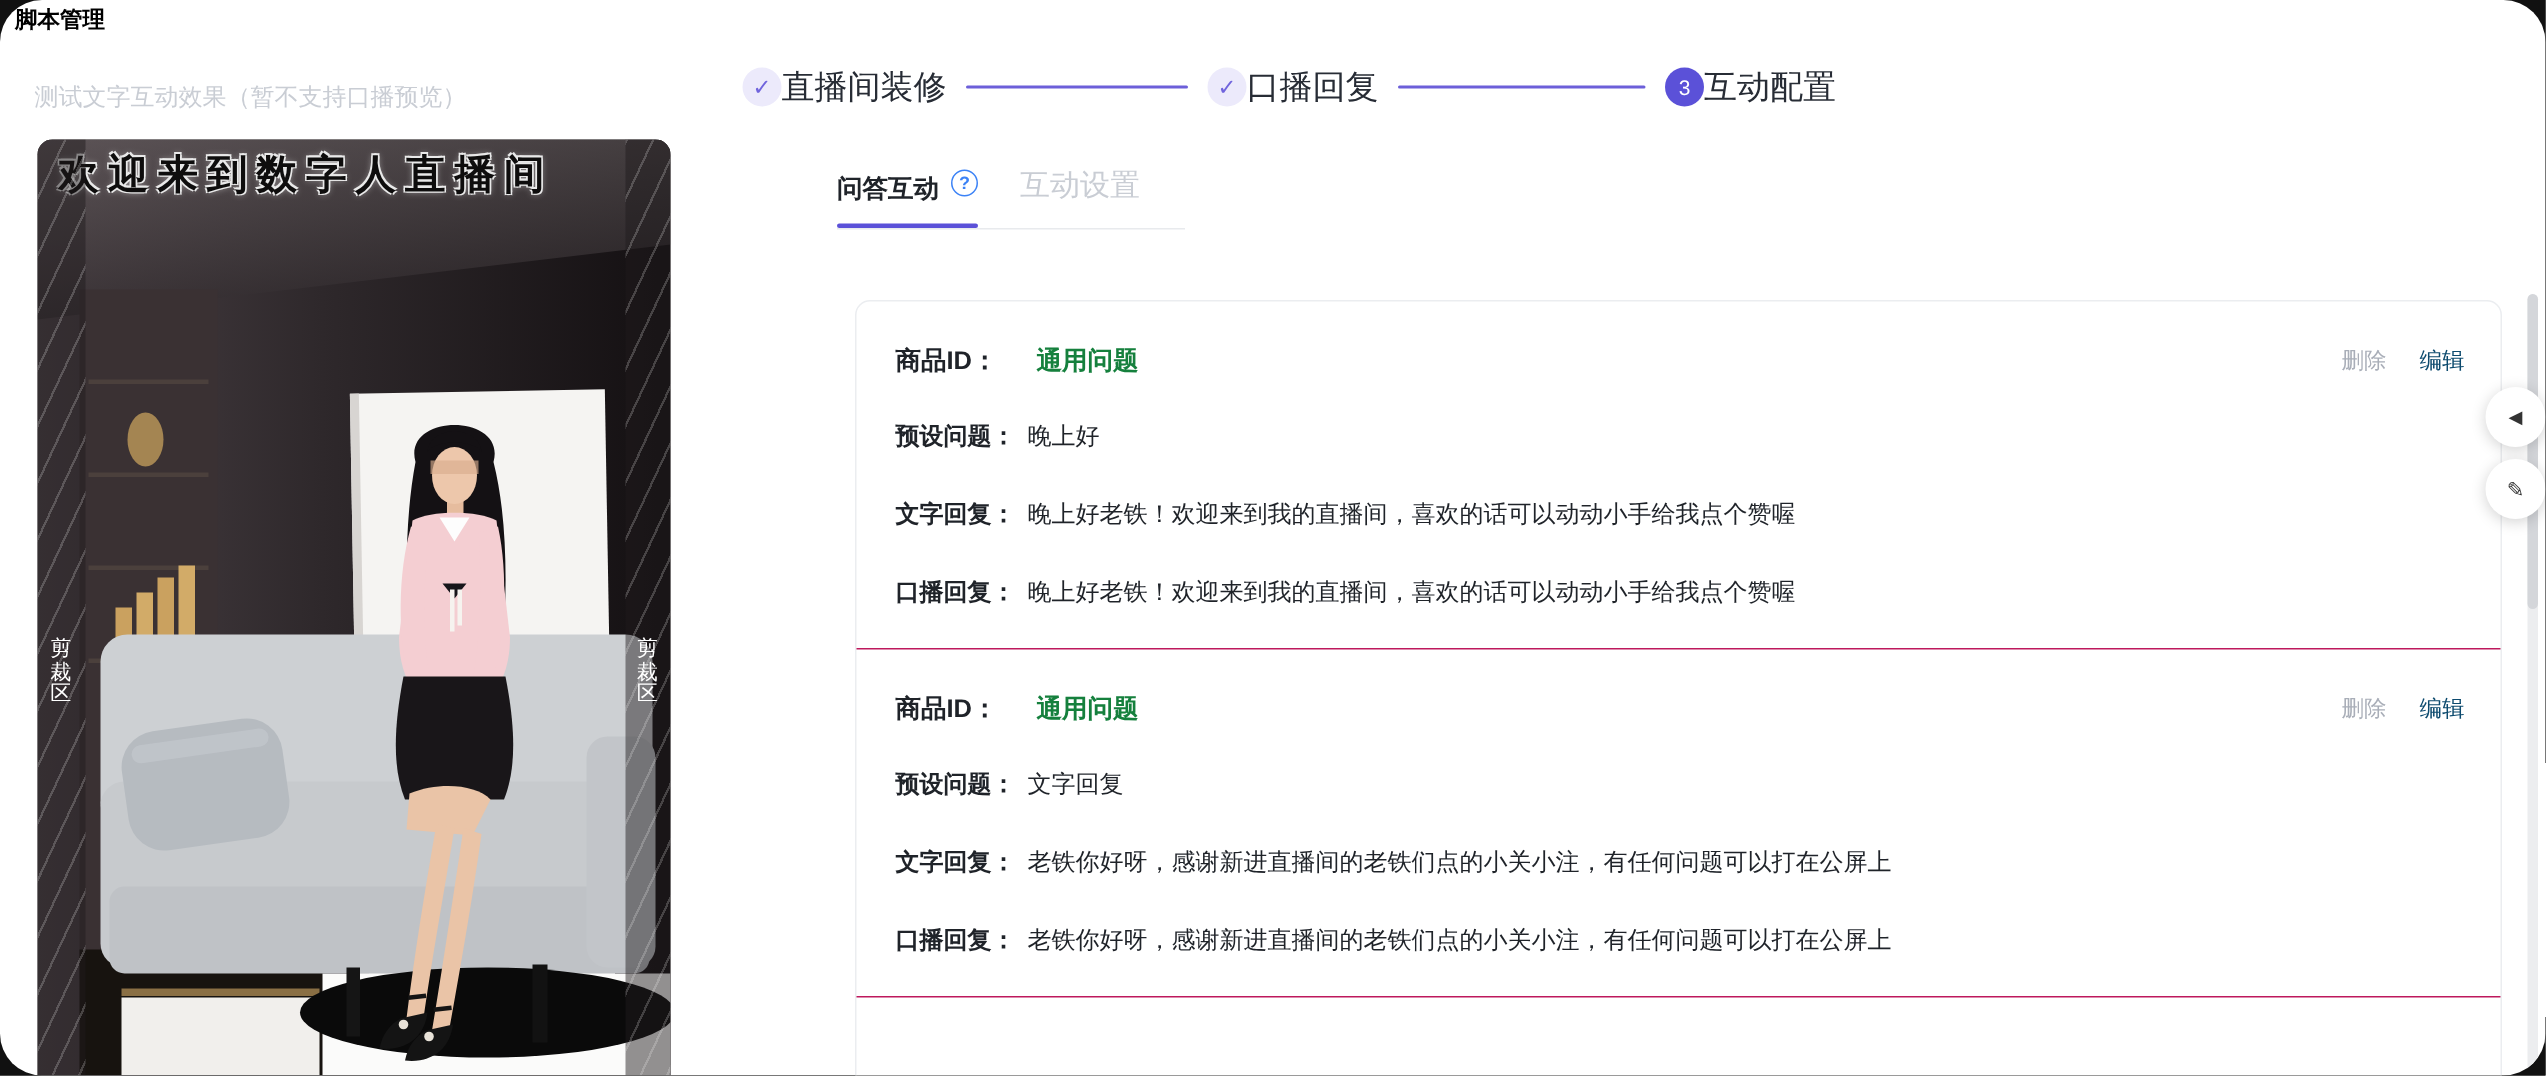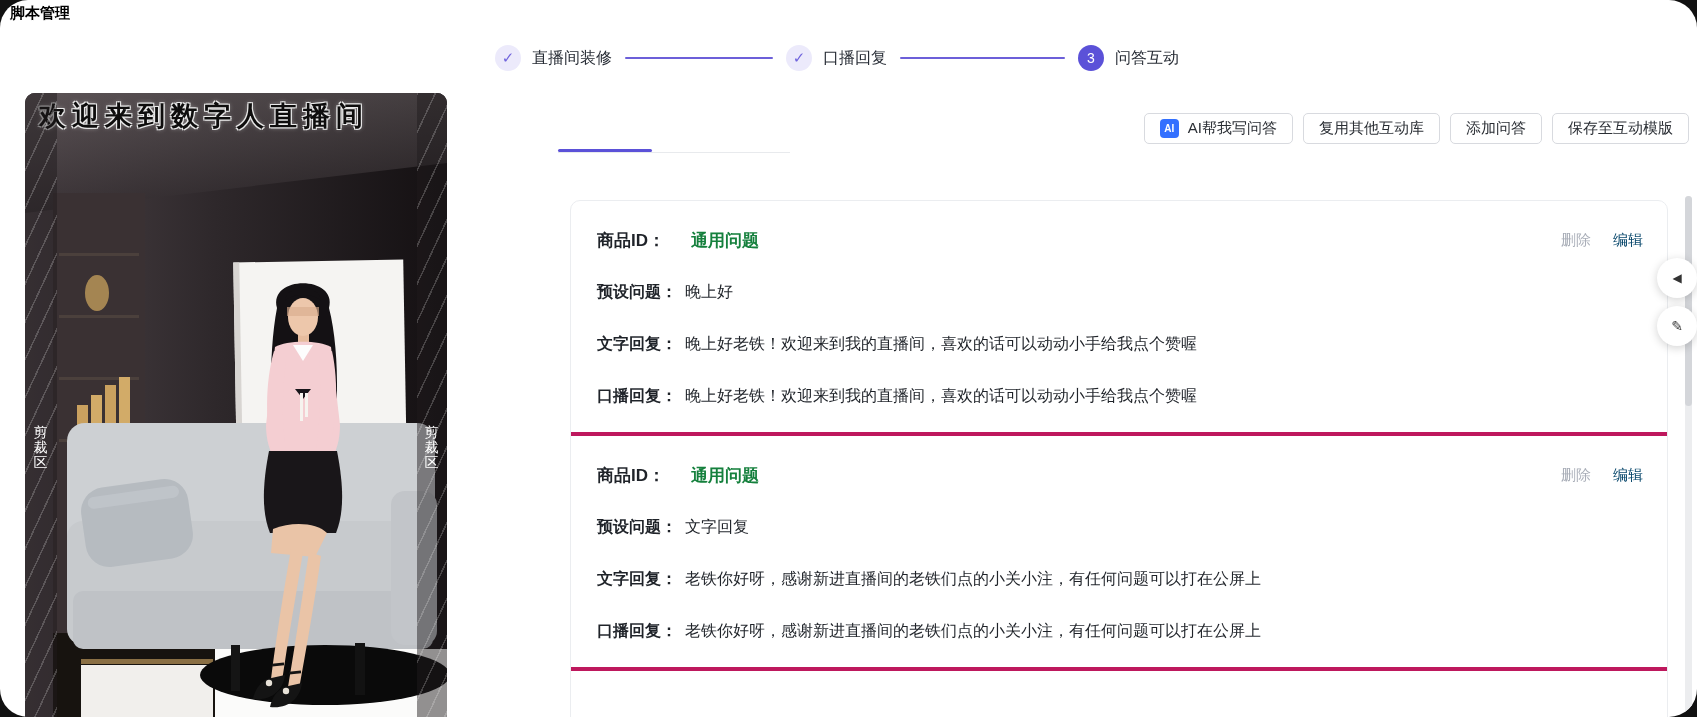--- a/index.html
+++ b/index.html
@@ -15,21 +15,21 @@
 
   
   .stepper { position:absolute; left:495px; top:44px; display:flex; align-items:center; height:28px; }
   .step { display:flex; align-items:center; }
   .step-circle {
     width:26px; height:26px; border-radius:50%; display:flex; align-items:center; justify-content:center;
     font-size:14px; flex:none;
   }
   .step-circle.done { background:#ECEAFB; color:#7064DD; font-size:15px; }
   .step-circle.current { background:#5B51D8; color:#fff; font-size:14px; }
-  .step-label { margin-left:11px; font-size:16px; color:#272C35; font-weight:500; white-space:nowrap; }
+  .step-label { font-size:22px; color:#272C35; font-weight:500; white-space:nowrap; }
   .step-line { height:2px; background:#6C5FD9; border-radius:2px; margin:0 13px; }
   .step-line.l1 { width:148px; }
   .step-line.l2 { width:165px; }
 
   
   .preview {
     position:absolute; left:25px; top:93px; width:422px; height:624px;
     border-radius:10px 10px 0 0; overflow:hidden; background:#221d1f;
   }
   .scene { position:absolute; inset:0; }
@@ -72,21 +72,21 @@
   .ai-badge {
     width:19px; height:19px; border-radius:4px; background:#3370FF; color:#fff; font-size:10px; font-weight:700;
     display:inline-flex; align-items:center; justify-content:center; margin-right:9px;
   }
 
   
   .qa-card {
     position:absolute; left:570px; top:200px; width:1098px; height:800px;
     background:#fff; border:1px solid #EBEDF0; border-radius:10px;
   }
-  .qa-group { position:relative; padding:28px 26px 24px 26px; border-bottom:4px solid #be185d; }
+  .qa-group { position:relative; padding:28px 26px 24px 26px; border-bottom:1px solid #be185d; }
   .qa-header { display:flex; align-items:baseline; }
   .qa-product-label { font-size:17px; font-weight:700; color:#1F2329; }
   .qa-product-value { font-size:17px; font-weight:700; color:#15803d; margin-left:26px; }
   .qa-actions { position:absolute; right:24px; top:30px; display:flex; gap:22px; font-size:15px; }
   .qa-delete { color:#A9AEB8; cursor:pointer; }
   .qa-edit { color:#0c4a6e; cursor:pointer; }
   .qa-row { display:flex; align-items:flex-start; margin-top:28px; line-height:24px; }
   .qa-row:nth-of-type(1) { margin-top:40px; }
   .qa-group.g2 .qa-row:nth-of-type(1) { margin-top:64px; }
   .qa-row-label { font-size:16px; font-weight:700; color:#1F2329; flex:none; }
@@ -102,35 +102,36 @@
   }
   .fab.f1 { top:258px; }
   .fab.f2 { top:306px; font-size:14px; }
 </style>
 </head>
 <body>
 
 <div class="window">
 
   <div class="page-title">脚本管理</div>
+  <div class="subtitle">测试文字互动效果（暂不支持口播预览）</div>
 
   <div class="stepper">
     <div class="step">
       <span class="step-circle done">✓</span>
       <span class="step-label">直播间装修</span>
     </div>
     <div class="step-line l1"></div>
     <div class="step">
       <span class="step-circle done">✓</span>
       <span class="step-label">口播回复</span>
     </div>
     <div class="step-line l2"></div>
     <div class="step">
       <span class="step-circle current">3</span>
-      <span class="step-label">问答互动</span>
+      <span class="step-label">互动配置</span>
     </div>
   </div>
 
   <div class="preview">
     <svg class="scene" viewBox="0 0 422 624" width="422" height="624" preserveAspectRatio="none">
       <defs>
         <linearGradient id="bg" x1="0" y1="0" x2="1" y2="0">
           <stop offset="0" stop-color="#4a4145"></stop>
             <stop offset="0.45" stop-color="#2e282b"></stop>
             <stop offset="1" stop-color="#141012"></stop>
@@ -203,32 +204,28 @@
     </svg>
     <div class="banner">欢迎来到数字人直播间</div>
     <div class="crop-strip left">
       <span class="crop-text">剪裁区</span>
     </div>
     <div class="crop-strip right">
       <span class="crop-text">剪裁区</span>
     </div>
   </div>
 
+  <div class="tabs">
+    <span class="tab-active">问答互动</span>
+    <span class="help-badge">?</span>
+    <span class="tab-inactive">互动设置</span>
+  </div>
   <div class="tab-underline-gray"></div>
   <div class="tab-underline"></div>
 
-  <div class="toolbar">
-    <button class="tbtn">
-      <span class="ai-badge">AI</span>
-      <span>AI帮我写问答</span>
-    </button>
-    <button class="tbtn">复用其他互动库</button>
-    <button class="tbtn">添加问答</button>
-    <button class="tbtn">保存至互动模版</button>
-  </div>
 
   <div class="qa-card">
 
     <div class="qa-group g1">
       <div class="qa-header">
         <span class="qa-product-label">商品ID：</span>
         <span class="qa-product-value">通用问题</span>
       </div>
       <div class="qa-actions">
         <span class="qa-delete">删除</span>

